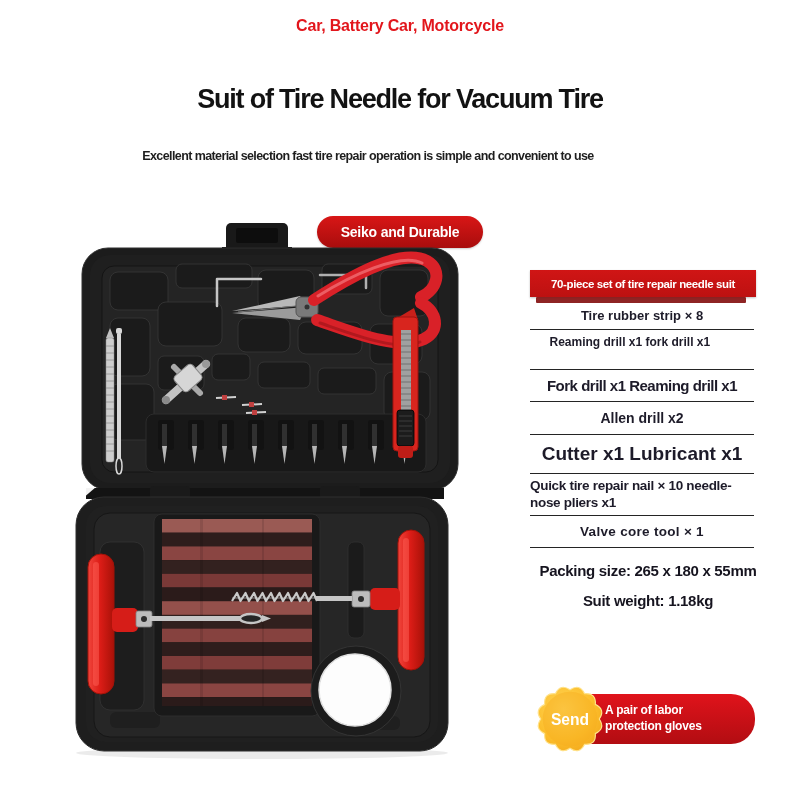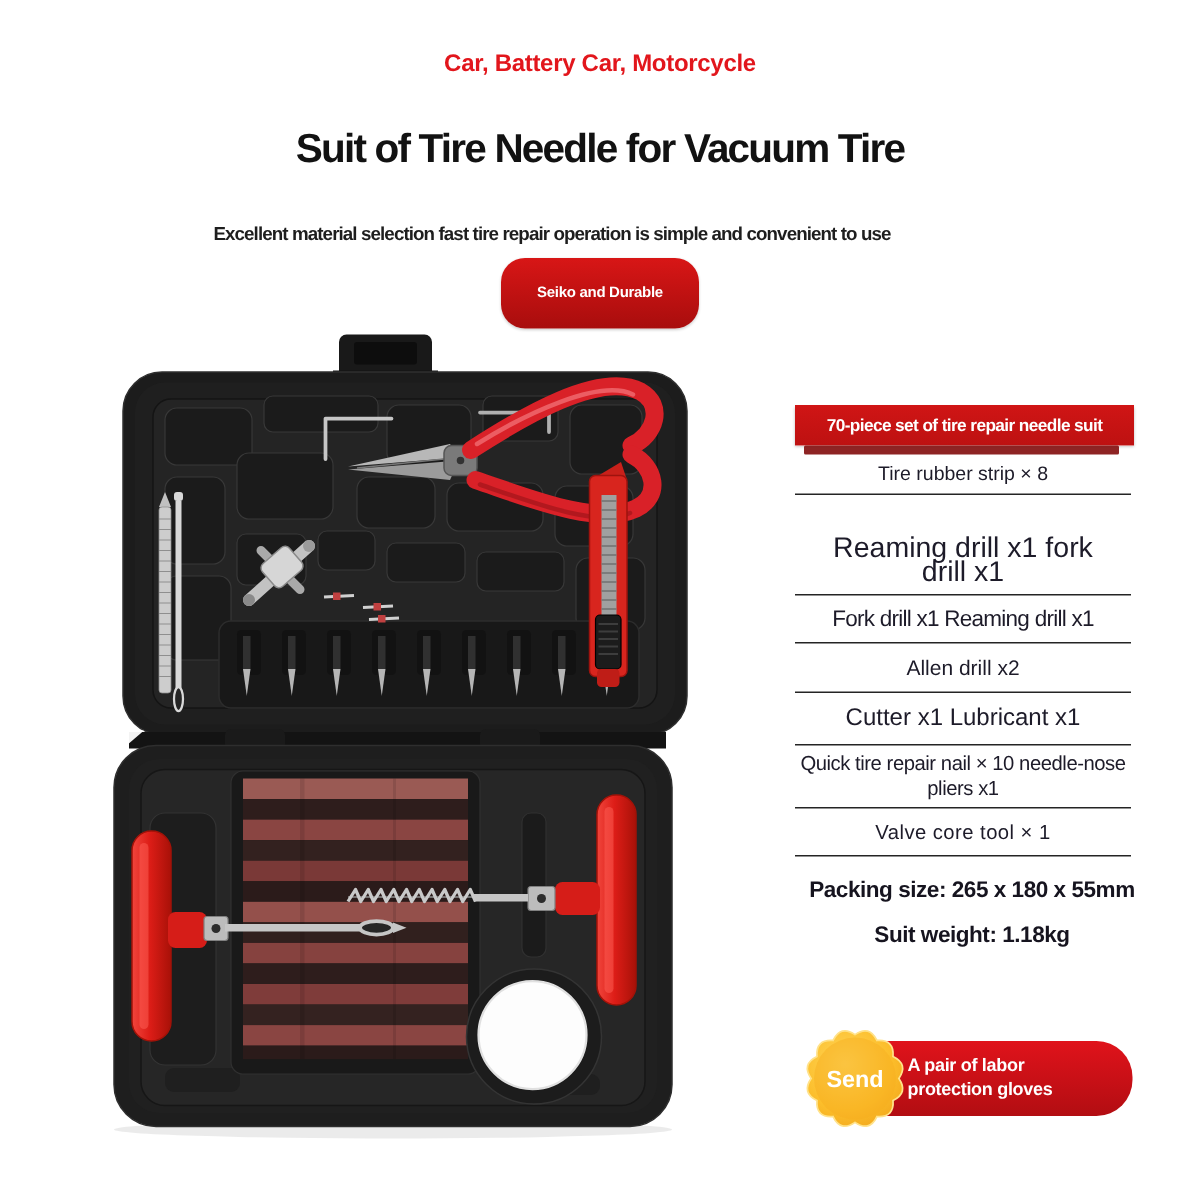--- a/index.html
+++ b/index.html
@@ -2,60 +2,61 @@
 <html><head>
 <meta charset="utf-8">
 <style>
   html,body{margin:0;padding:0;}
   body{
     width:800px;height:800px;position:relative;background:#ffffff;
     font-family:"Liberation Sans",sans-serif;overflow:hidden;
   }
   
   .tagline{
-    position:absolute;top:34px;left:0;width:800px;text-align:center;
+    position:absolute;top:17px;left:0;width:800px;text-align:center;
     font-size:16px;font-weight:bold;color:#e2161c;letter-spacing:-.2px;
   }
   .title{
     position:absolute;top:84px;left:0;width:800px;text-align:center;
     font-size:27px;font-weight:bold;color:#121212;letter-spacing:-1.2px;
   }
   .subtitle{
     position:absolute;top:149px;left:0;width:736px;text-align:center;
     font-size:12.5px;font-weight:bold;color:#1e1e1e;letter-spacing:-.6px;
   }
   .badge-wrap{position:absolute;top:172px;left:0;width:800px;display:flex;justify-content:center;}
   .badge{
-    padding:18px 24px;border-radius:16px;
+    padding:8px 24px;border-radius:16px;
     background:linear-gradient(#d81616,#a80d0d);
-    color:#fff;font-size:10px;font-weight:bold;letter-spacing:-.2px;
+    color:#fff;font-size:14px;font-weight:bold;letter-spacing:-.2px;
     box-shadow:0 1px 2px rgba(0,0,0,.2);
+    margin-top:44px;
   }
   
   .spec{position:absolute;left:500px;top:270px;width:296px;color:#1d1b29;}
   .spec-header{
     margin-left:30px;width:226px;height:27px;
     background:linear-gradient(#d01515,#bd1111);
     color:#fff;font-size:11.5px;font-weight:bold;letter-spacing:-.4px;
     display:flex;align-items:center;justify-content:center;white-space:nowrap;
     box-shadow:0 1px 2px rgba(0,0,0,.25);
   }
   .spec-header-shadow{margin-left:36px;width:210px;height:6px;background:#841111;opacity:.92;border-radius:1px;}
   .spec-row{
     margin-left:30px;width:224px;display:flex;justify-content:center;align-items:center;
-    border-bottom:1.6px solid #242424;font-weight:normal;text-align:center;
+    border-bottom:1.6px solid #242424;font-weight:bold;text-align:left;
   }
   .spec-row span{display:block;}
   .r0{padding:5px 0 6px;font-size:13px;}
-  .r1{padding:4px 0 6px;font-size:19px;line-height:16px;margin-top:24px;}
+  .r1{padding:4px 0 19px;font-size:12px;line-height:16px;}
   .r1 span{width:185px;}
   .r2{padding:7px 0;font-size:15px;letter-spacing:-.5px;}
   .r2 span{white-space:nowrap;}
   .r3{padding:8px 0;font-size:14px;}
-  .r4{padding:8px 0;font-size:16px;}
+  .r4{padding:8px 0;font-size:19px;}
   .r5{padding:3px 0 4px;font-size:13.5px;line-height:17px;letter-spacing:-.3px;}
   .r5 span{width:282px;}
   .r6{padding:8px 0;font-size:13.5px;letter-spacing:.3px;}
   .r7{padding:2px 0 3px;font-size:14px;line-height:17px;}
   .r7 span{width:205px;}
   .packing{margin-top:14px;text-align:center;font-size:15px;font-weight:bold;letter-spacing:-.3px;color:#16141f;}
   .weight{margin-top:13px;text-align:center;font-size:15px;font-weight:bold;letter-spacing:-.3px;color:#16141f;}
   
   .gift{position:absolute;left:531px;top:680px;width:250px;height:84px;}
   .gift-box{

